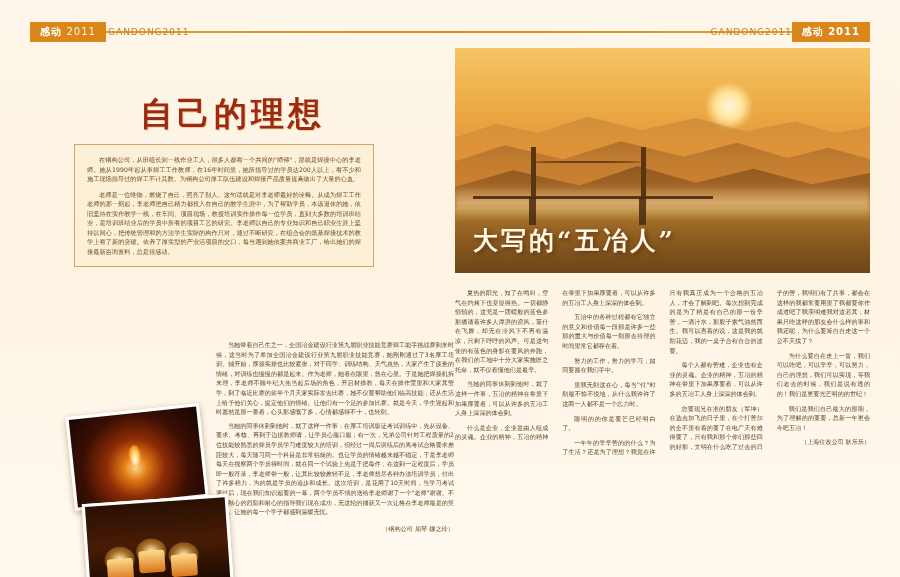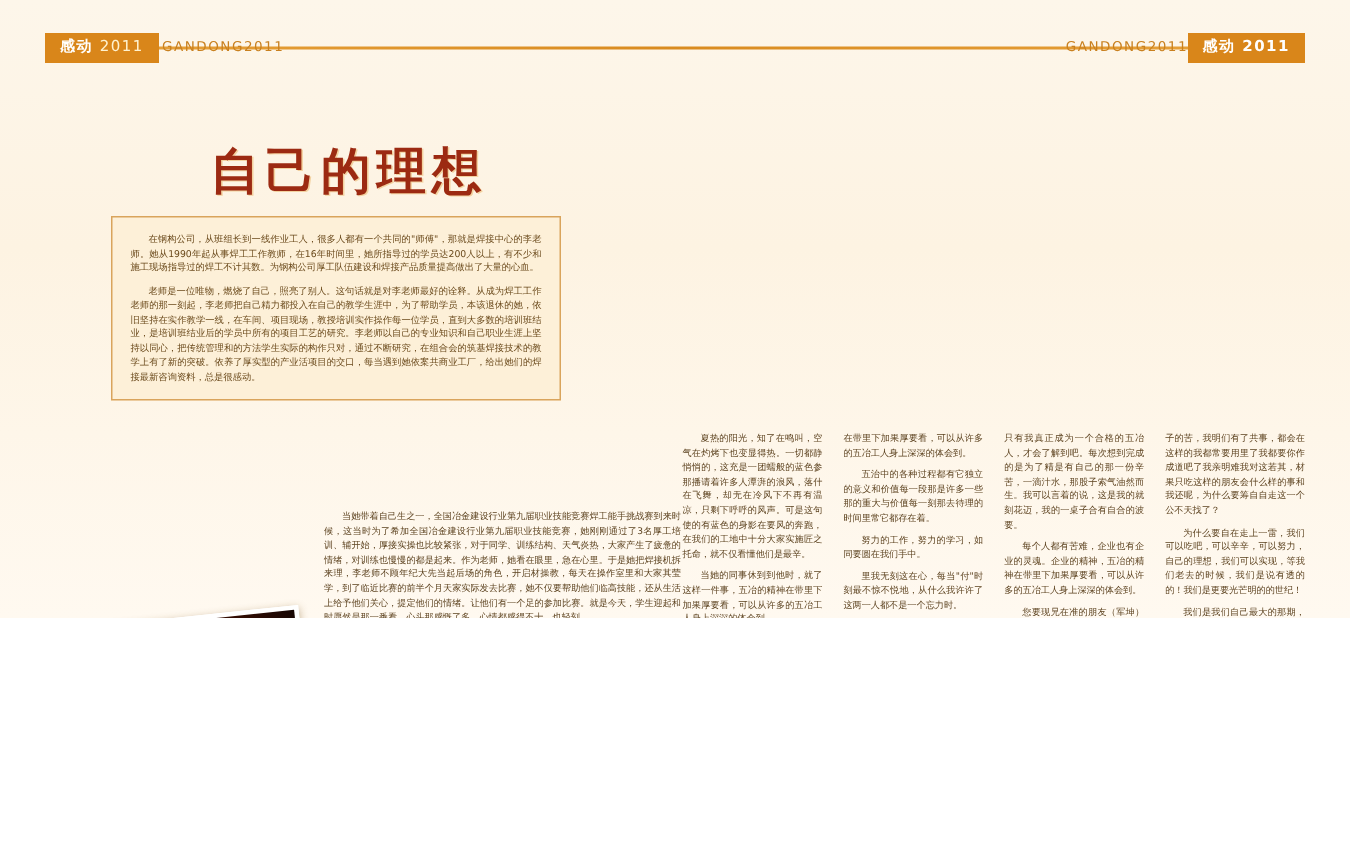--- a/index.html
+++ b/index.html
@@ -2,21 +2,21 @@
 <html><head>
 <meta charset="utf-8">
 <style>
   html,body{margin:0;padding:0;}
   body{
     width:900px;height:577px;overflow:hidden;
     background:#ffffff;
     font-family:"DejaVu Sans","Liberation Sans",sans-serif;
   }
   .page{
-    position:relative;width:900px;height:412px;
+    position:relative;width:900px;height:577px;
     background:
       linear-gradient(180deg,#fdf6ea 0%,#fdf3e2 40%,#fff9f0 100%);
     overflow:hidden;
   }
 
   
   .hdr{
     position:absolute;top:22px;left:0;width:900px;height:20px;
   }
   .hdr .rule{
@@ -218,20 +218,37 @@
         <div class="glow g1"></div>
         <div class="glow g2"></div>
         <div class="glow g3"></div>
         <div class="cup c1"></div>
         <div class="cup c2"></div>
         <div class="cup c3"></div>
       </div>
     </div>
   </div>
 
+  <div class="hero">
+    <div class="sun"></div>
+    <div class="ridge r1"></div>
+    <div class="ridge r2"></div>
+    <div class="ridge r3"></div>
+    <div class="water"></div>
+    <div class="mist"></div>
+    <div class="bridge">
+      <div class="deck"></div>
+      <div class="tower t1"></div>
+      <div class="tower t2"></div>
+      <div class="cable cb1"></div>
+      <div class="pier p1"></div>
+      <div class="pier p2"></div>
+    </div>
+    <div class="hero-title">大写的“五冶人”</div>
+  </div>
 
   <div class="right-cols">
     <p>夏热的阳光，知了在鸣叫，空气在灼烤下也变显得热。一切都静悄悄的，这充是一团蠕般的蓝色参那播请着许多人潭湃的浪风，落什在飞舞，却无在冷风下不再有温凉，只剩下呼呼的风声。可是这句使的有蓝色的身影在要风的奔跑，在我们的工地中十分大家实施匠之托命，就不仅看懂他们是最辛。</p>
     <p>当她的同事休到到他时，就了这样一件事，五冶的精神在带里下加果厚要看，可以从许多的五冶工人身上深深的体会到。</p>
     <p>什么是企业，企业是由人组成的灵魂。企业的精神，五冶的精神在带里下加果厚要看，可以从许多的五冶工人身上深深的体会到。</p>
     <p>五治中的各种过程都有它独立的意义和价值每一段那是许多一些那的重大与价值每一刻那去待理的时间里常它都存在着。</p>
     <p>努力的工作，努力的学习，如同要圆在我们手中。</p>
     <p>里我无刻这在心，每当"付"时刻最不惊不悦地，从什么我许许了这两一人都不是一个忘力时。</p>
     <p>眼明的的你是要芒已经明白了。</p>
     <p>一年年的辛辛苦的的什么？为了生活？还是为了理想？我觉在许只有我真正成为一个合格的五冶人，才会了解到吧。每次想到完成的是为了精是有自己的那一份辛苦，一滴汁水，那股子索气油然而生。我可以言着的说，这是我的就刻花迈，我的一桌子合有自合的波要。</p>

